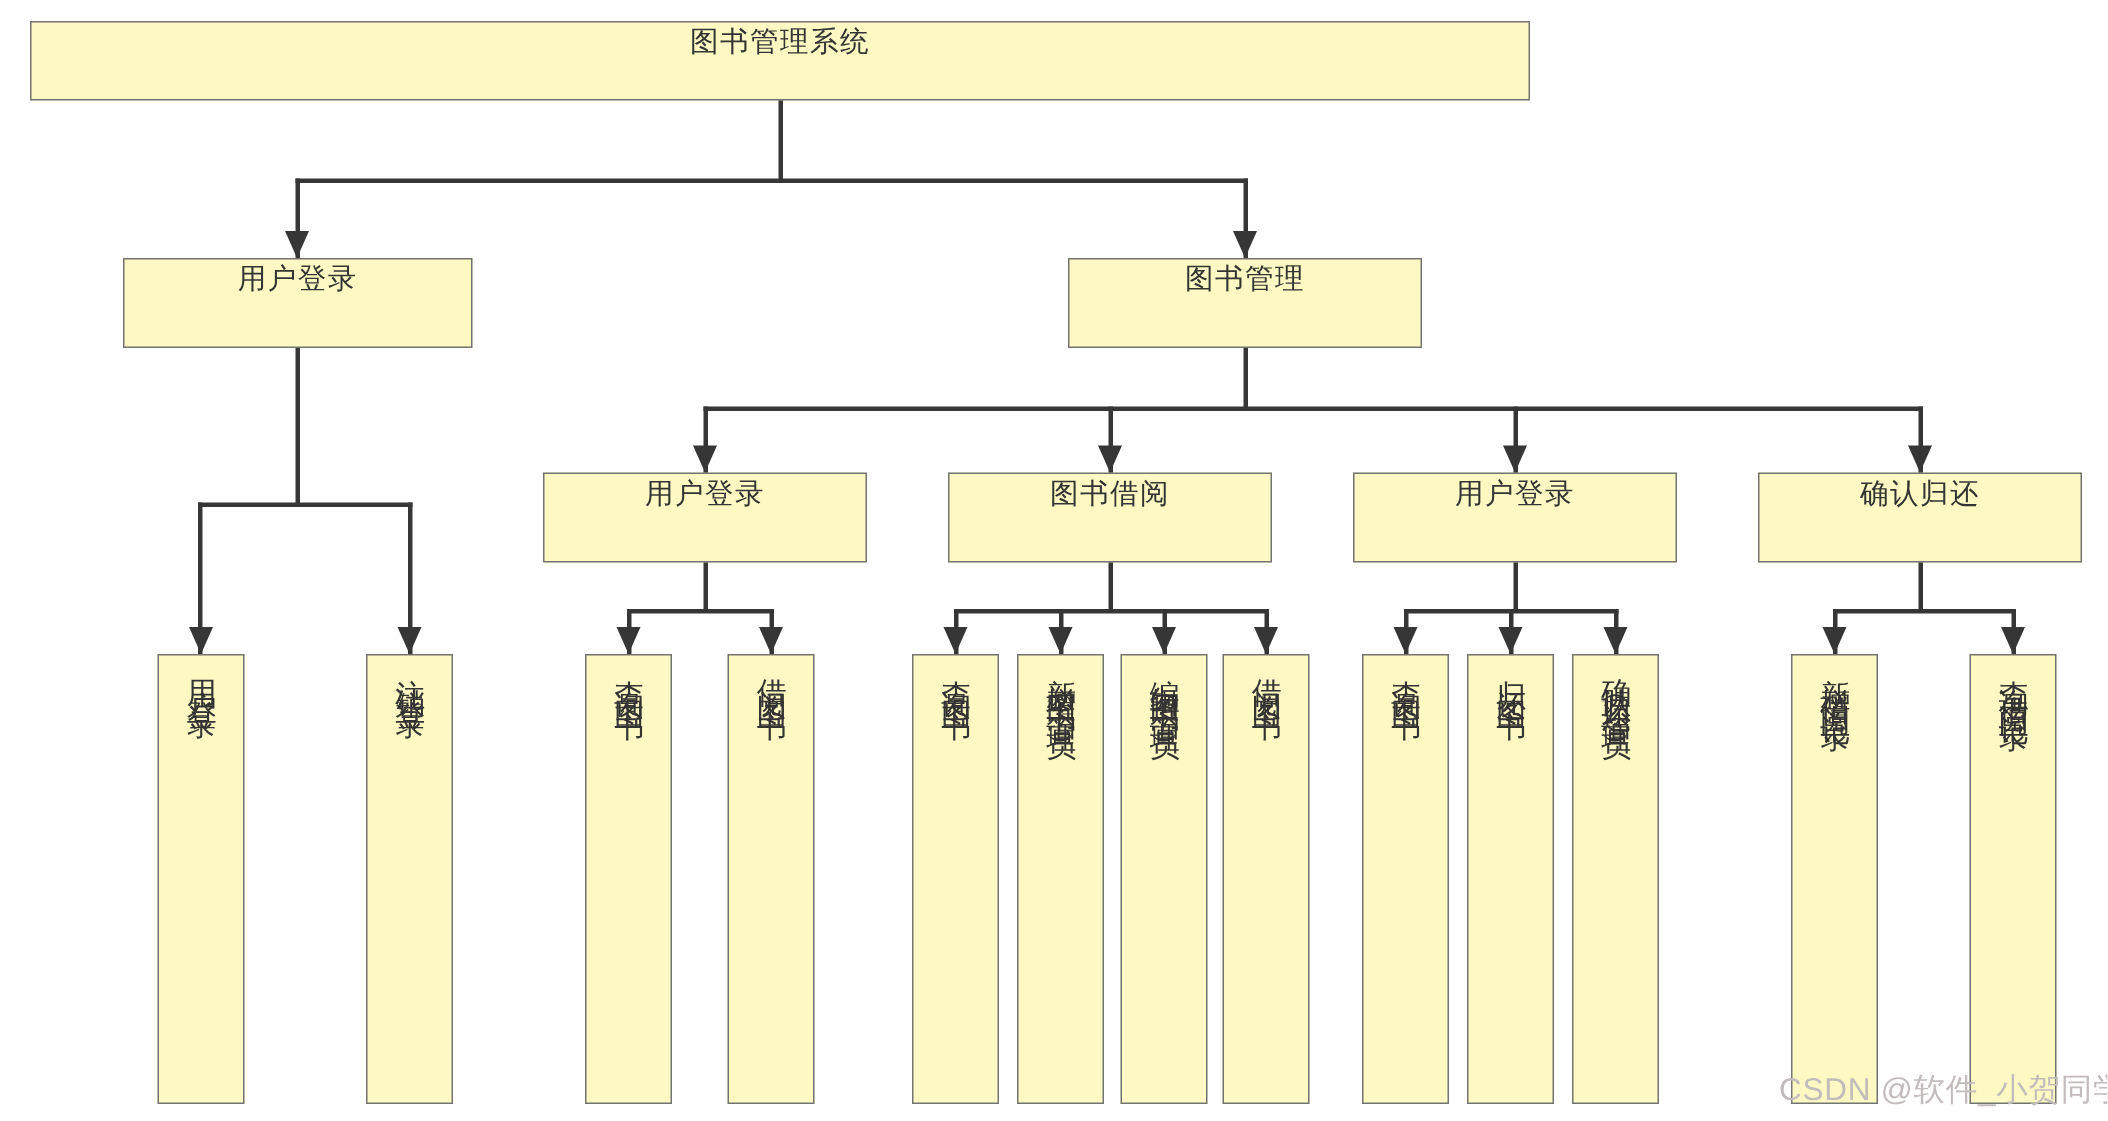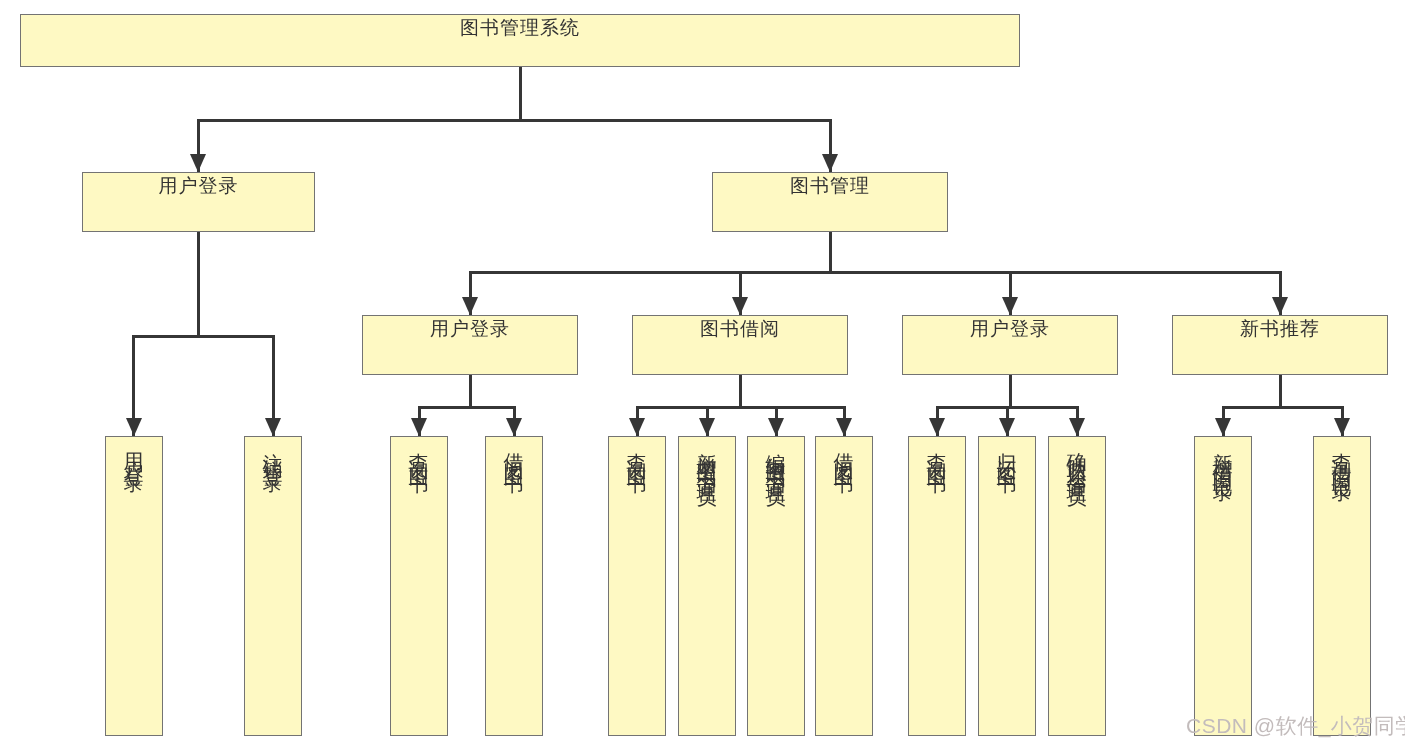--- a/index.html
+++ b/index.html
@@ -52,21 +52,21 @@
 
   <div class="box" style="left:632px;top:315px;width:216px;height:60px;">
     <span class="lbl">图书借阅</span>
   </div>
 
   <div class="box" style="left:902px;top:315px;width:216px;height:60px;">
     <span class="lbl">用户登录</span>
   </div>
 
   <div class="box" style="left:1172px;top:315px;width:216px;height:60px;">
-    <span class="lbl">新书推荐</span>
+    <span class="lbl">确认归还</span>
   </div>
 
   <div class="box leaf" style="left:105px;">
     <span class="vlbl">用户登录</span>
   </div>
   <div class="box leaf" style="left:244px;">
     <span class="vlbl">注销登录</span>
   </div>
 
   <div class="box leaf" style="left:390px;">

